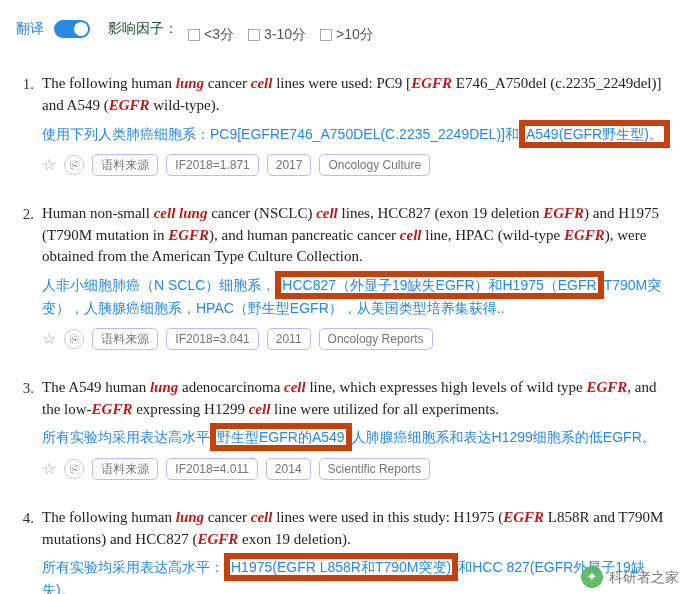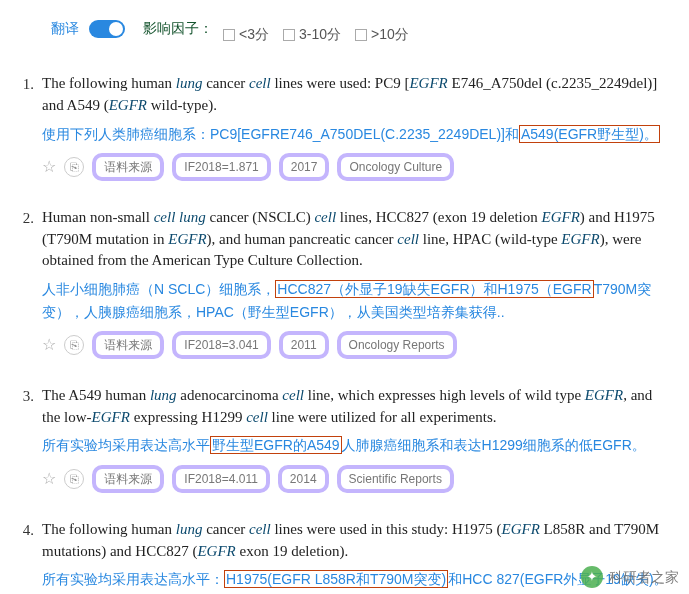--- a/index.html
+++ b/index.html
@@ -1,38 +1,38 @@
 <!DOCTYPE html>
 <html><head>
 <meta charset="utf-8">
 <style>
 * { margin: 0; padding: 0; box-sizing: border-box; }
 body { font-family: "Microsoft YaHei", Arial, sans-serif; font-size: 15px; color: #333; background: #fff; width: 689px; padding: 12px 16px; line-height: 1.5; }
 .top-bar { display: flex; align-items: center; gap: 10px; margin-bottom: 28px; font-size: 14px; }
-.translate-label { color: #2988e0; margin-left: 35px; }
+.translate-label { color: #2988e0; }
 .toggle { width: 36px; height: 18px; background: #2988e0; border-radius: 9px; position: relative; cursor: pointer; }
 .toggle::after { content: ""; position: absolute; right: 2px; top: 2px; width: 14px; height: 14px; background: #fff; border-radius: 50%; }
 .if-label { color: #14532d; margin-left: 8px; }
 .checkbox-group { display: flex; gap: 14px; align-items: center; margin-top: 12px; }
 .cb { display: flex; align-items: center; gap: 4px; color: #555; cursor: pointer; }
 .cb-box { width: 12px; height: 12px; border: 1px solid #aaa; display: inline-block; }
 
 .entry { display: flex; margin-bottom: 26px; }
 .num { width: 26px; flex-shrink: 0; text-align: right; padding-right: 8px; font-family: Georgia, serif; }
 .content { flex: 1; }
 .eng { font-family: Georgia, "Times New Roman", serif; font-size: 15px; color: #222; line-height: 1.45; margin-bottom: 6px; }
-.kw-red { color: #0c4a6e; font-style: italic; }
+.kw-red { color: #b91c1c; font-style: italic; font-weight: bold; }
 .gene { font-style: italic; }
 .cn { color: #2988e0; font-size: 14px; line-height: 1.6; margin-bottom: 8px; }
-.hl { border: 1px solid #c2410c; padding: 0 1px; display: inline; }
+.hl { border: 6px solid #c2410c; padding: 0 1px; display: inline; }
 
 .meta-row { display: flex; align-items: center; gap: 8px; flex-wrap: wrap; }
 .icon-btn { width: 20px; height: 20px; display: flex; align-items: center; justify-content: center; color: #888; border: 1px solid #ccc; border-radius: 50%; cursor: pointer; font-size: 11px; }
 .star { color: #aaa; font-size: 16px; cursor: pointer; }
-.pill { border: 4px solid #c4b5fd; border-radius: 10px; padding: 1px 8px; font-size: 12px; color: #777; background: #fff; }
+.pill { border: 1px solid #c4b5fd; border-radius: 5px; padding: 1px 8px; font-size: 12px; color: #777; background: #fff; }
 
 .watermark { position: fixed; right: 10px; bottom: 6px; display: flex; align-items: center; gap: 6px; color: #666; font-size: 14px; opacity: 0.85; }
 .wechat { width: 22px; height: 22px; border-radius: 50%; background: #4caf50; display: flex; align-items: center; justify-content: center; color: #fff; font-size: 13px; }
 </style>
 </head>
 <body>
 
 <div class="top-bar">
   <span class="translate-label">翻译</span>
   <div class="toggle"></div>

